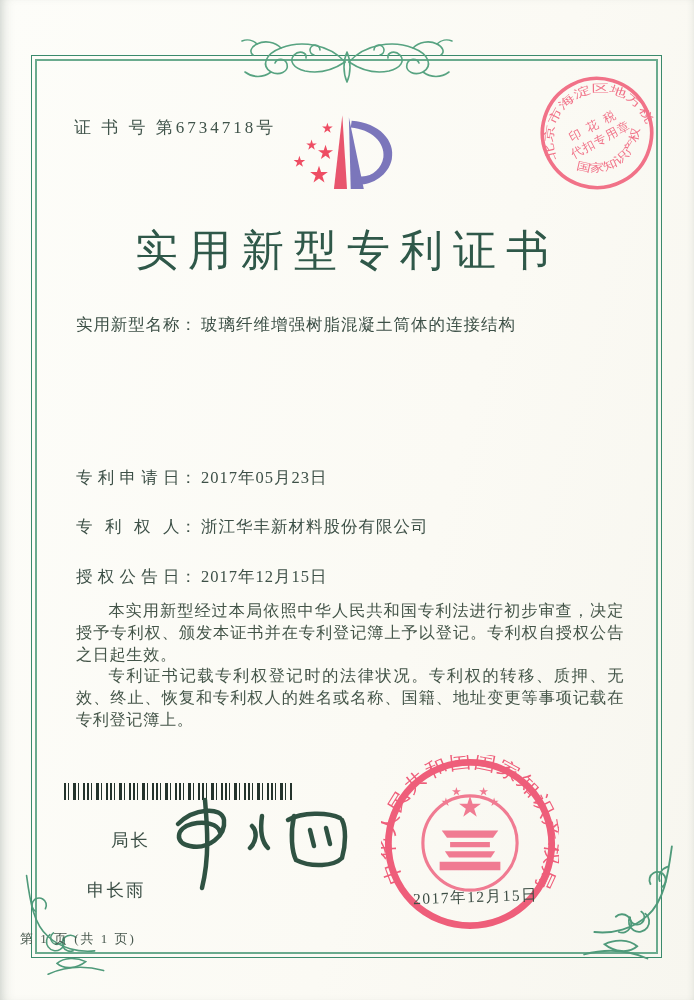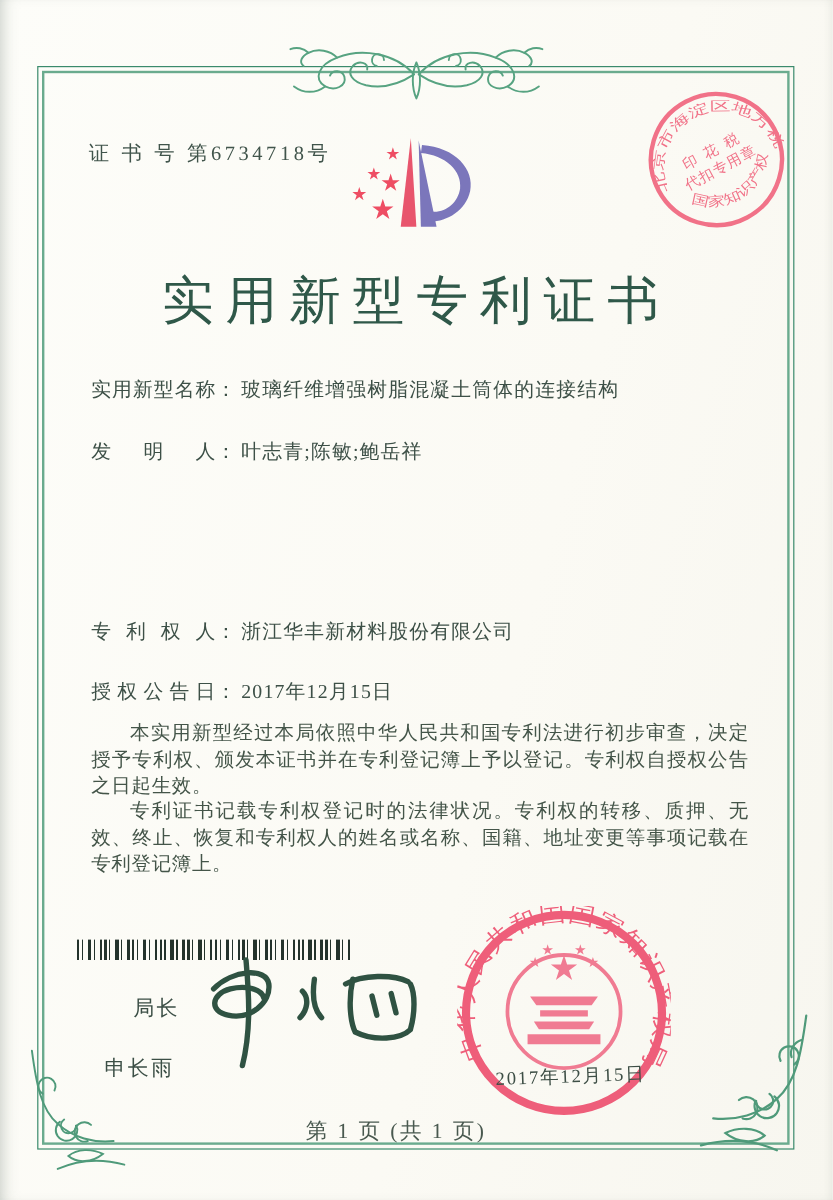--- a/index.html
+++ b/index.html
@@ -56,22 +56,22 @@
   .signer-title{left:87px;top:828px;font-size:17.5px;color:#3c4f46;letter-spacing:2px;margin-left:24px;}
   .signer-name{left:87px;top:858px;font-size:17.5px;color:#3c4f46;letter-spacing:2px;margin-top:20px;}
   .signature{left:150px;top:786px;width:212px;height:108px;}
   .seal{left:381px;top:755px;width:178px;height:178px;opacity:.92;}
   .seal-date{
     left:413px;top:886px;width:180px;z-index:5;
     font-size:15.5px;color:#3d4e45;letter-spacing:1.5px;transform:rotate(-2deg);
   }
   .tax-stamp{left:534px;top:70px;width:126px;height:126px;transform:rotate(-28deg);opacity:.88;}
   .footer{
-    left:20px;top:930px;width:620px;text-align:center;
-    font-size:18px;color:#49594f;letter-spacing:2px;
+    left:20px;top:930px;width:620px;text-align:left;
+    font-size:13px;color:#49594f;letter-spacing:2px;
   }
   .orn{pointer-events:none;}
 </style>
 </head>
 <body>
 
 <div class="page">
 
   <div class="frame-outer">
     <div class="frame-inner"></div>
@@ -132,22 +132,22 @@
       <path d="M77,18 L79,95 L93,95 Z"></path>
       <path d="M80,22 C110,24 127,44 123,63 C119,82 99,92 84,90 L86,81 C100,84 112,74 114,61 C116,45 101,31 79,29 Z"></path>
     </g>
   </svg>
 
   <div class="abs field-row" style="top:314px">
     <span class="f-label">实用新型名称</span><span class="f-colon">：</span><span class="f-value">玻璃纤维增强树脂混凝土筒体的连接结构</span>
   </div>
 
   <div class="abs title">实用新型专利证书</div>
-  <div class="abs field-row" style="top:366px">
-    <span class="f-label">发明人</span><span class="f-colon">：</span><span class="f-value">叶志青;陈敏;鲍岳祥</span>
+  <div class="abs field-row" style="top:467px">
+    <span class="f-label">专利申请日</span><span class="f-colon">：</span><span class="f-value">2017年05月23日</span>
   </div>
   <div class="abs field-row" style="top:516px">
     <span class="f-label">专利权人</span><span class="f-colon">：</span><span class="f-value">浙江华丰新材料股份有限公司</span>
   </div>
   <div class="abs field-row" style="top:566px">
     <span class="f-label">授权公告日</span><span class="f-colon">：</span><span class="f-value">2017年12月15日</span>
   </div>
 
   <div class="abs body-text">
     <p>本实用新型经过本局依照中华人民共和国专利法进行初步审查，决定授予专利权、颁发本证书并在专利登记簿上予以登记。专利权自授权公告之日起生效。</p>

